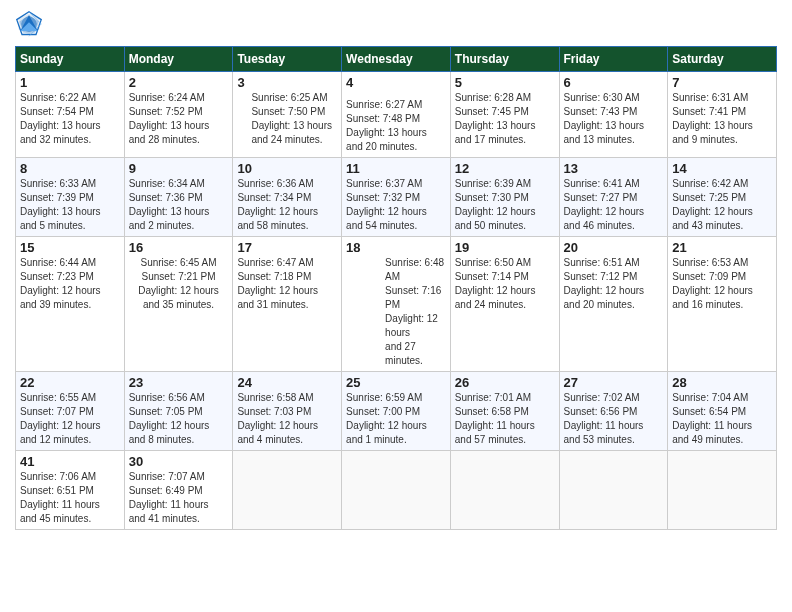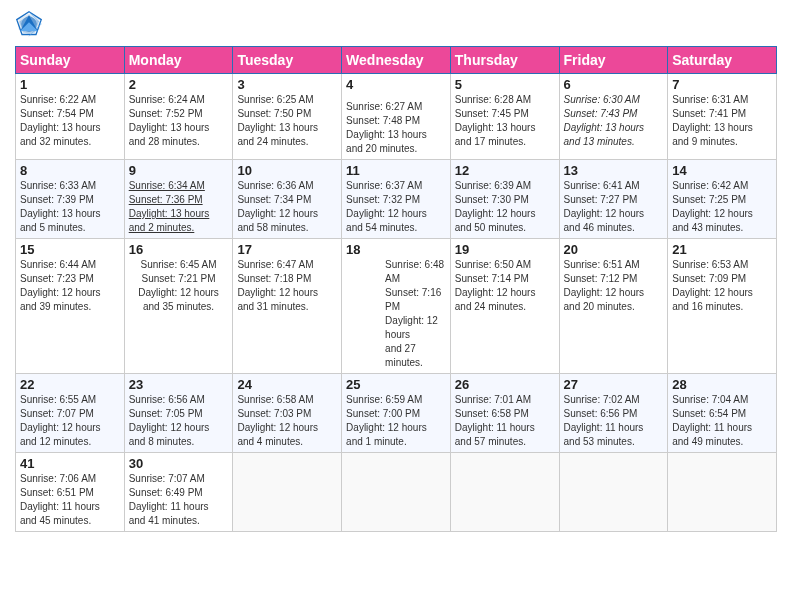--- a/index.html
+++ b/index.html
@@ -49,23 +49,23 @@
       color: #444;
       font-weight: normal;
     }
     table {
       width: 100%;
       border-collapse: collapse;
       margin-top: 8px;
       table-layout: fixed;
     }
     thead tr th {
-      background: #ec4899;
+      background: #14532d;
       color: #fff;
-      font-size: 14px;
+      font-size: 12px;
       font-weight: bold;
       padding: 5px 4px;
       text-align: left;
       border: 1px solid #2a6db5;
     }
     tbody tr td {
       vertical-align: top;
       border: 1px solid #ccc;
       padding: 3px 4px;
       font-size: 9.5px;
@@ -143,42 +143,42 @@
           </td>
           <td>
             <span class="day-num">2</span>
             <div class="day-cell-content" style="white-space: pre-line;">Sunrise: 6:24 AM
 Sunset: 7:52 PM
 Daylight: 13 hours
 and 28 minutes.</div>
           </td>
           <td>
             <span class="day-num">3</span>
-            <div class="day-cell-content" style="white-space: pre-line;">Sunrise: 6:25 AM
+            <div class="day-cell-content" style="white-space: pre-line; margin-left: 14px;">Sunrise: 6:25 AM
 Sunset: 7:50 PM
 Daylight: 13 hours
 and 24 minutes.</div>
           </td>
           <td>
             <span class="day-num">4</span>
             <div class="day-cell-content" style="white-space: pre-line; margin-top: 8px;">Sunrise: 6:27 AM
 Sunset: 7:48 PM
 Daylight: 13 hours
 and 20 minutes.</div>
           </td>
           <td>
             <span class="day-num">5</span>
             <div class="day-cell-content" style="white-space: pre-line;">Sunrise: 6:28 AM
 Sunset: 7:45 PM
 Daylight: 13 hours
 and 17 minutes.</div>
           </td>
           <td>
             <span class="day-num">6</span>
-            <div class="day-cell-content" style="white-space: pre-line; font-style: italic;">Sunrise: 6:30 AM
+            <div class="day-cell-content" style="white-space: pre-line;">Sunrise: 6:30 AM
 Sunset: 7:43 PM
 Daylight: 13 hours
 and 13 minutes.</div>
           </td>
           <td>
             <span class="day-num">7</span>
             <div class="day-cell-content" style="white-space: pre-line;">Sunrise: 6:31 AM
 Sunset: 7:41 PM
 Daylight: 13 hours
 and 9 minutes.</div>
@@ -187,21 +187,21 @@
         <tr>
           <td>
             <span class="day-num">8</span>
             <div class="day-cell-content" style="white-space: pre-line;">Sunrise: 6:33 AM
 Sunset: 7:39 PM
 Daylight: 13 hours
 and 5 minutes.</div>
           </td>
           <td>
             <span class="day-num">9</span>
-            <div class="day-cell-content" style="white-space: pre-line; text-decoration: underline;">Sunrise: 6:34 AM
+            <div class="day-cell-content" style="white-space: pre-line;">Sunrise: 6:34 AM
 Sunset: 7:36 PM
 Daylight: 13 hours
 and 2 minutes.</div>
           </td>
           <td>
             <span class="day-num">10</span>
             <div class="day-cell-content" style="white-space: pre-line;">Sunrise: 6:36 AM
 Sunset: 7:34 PM
 Daylight: 12 hours
 and 58 minutes.</div>

